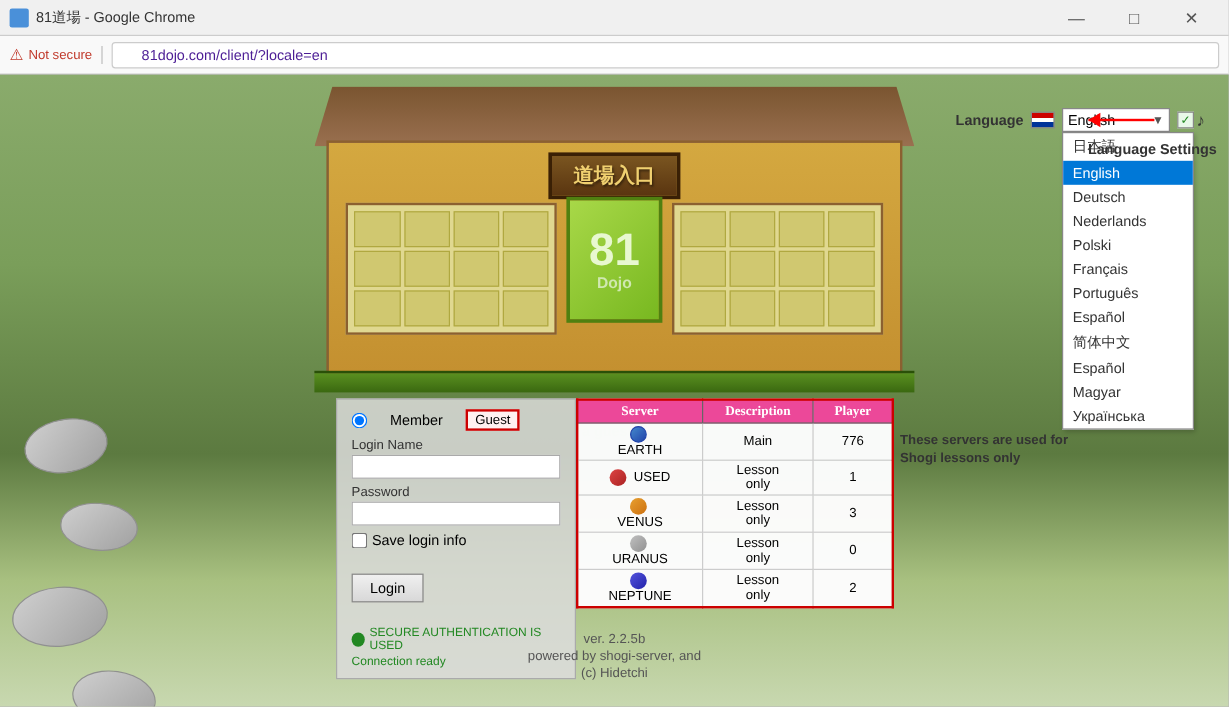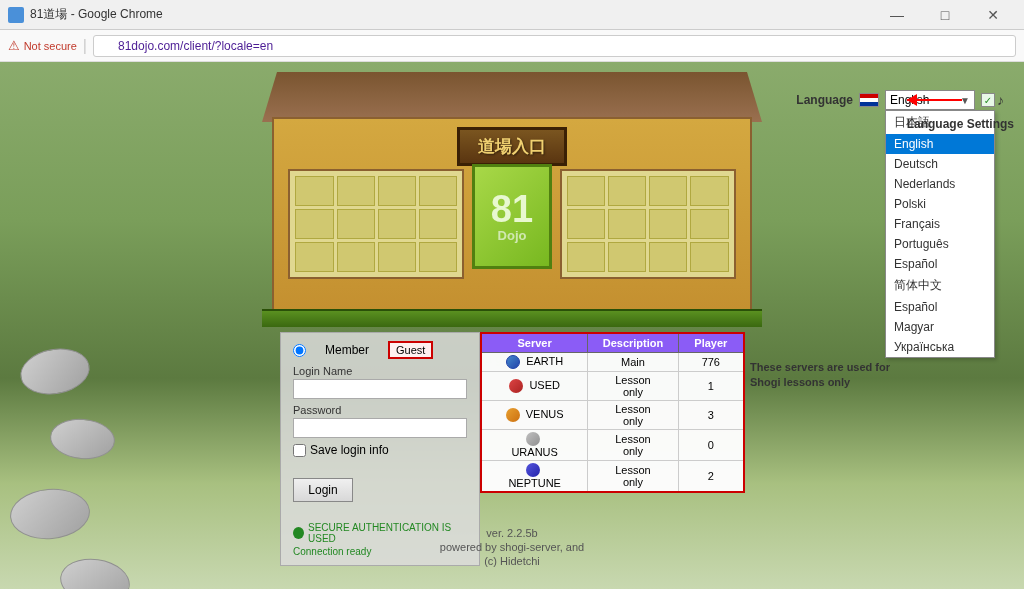--- a/index.html
+++ b/index.html
@@ -203,25 +203,26 @@
       width: 265px;
     }
     .server-table {
       width: 100%;
       border-collapse: collapse;
       border: 2px solid #cc0000;
       background: rgba(240, 240, 240, 0.9);
       font-size: 11px;
     }
     .server-table th {
-      background: #8b5cf6;
+      background: #ec4899;
       color: white;
-      padding: 3px 6px;
+      padding: 3px 17px;
       text-align: center;
       border: 1px solid #666;
+      font-family: Liberation Serif, serif;
     }
     .server-table td {
       padding: 2px 23px;
       text-align: center;
       border: 1px solid #ccc;
       background: rgba(255,255,255,0.8);
     }
     .server-name-cell {
       text-align: left;
     }

